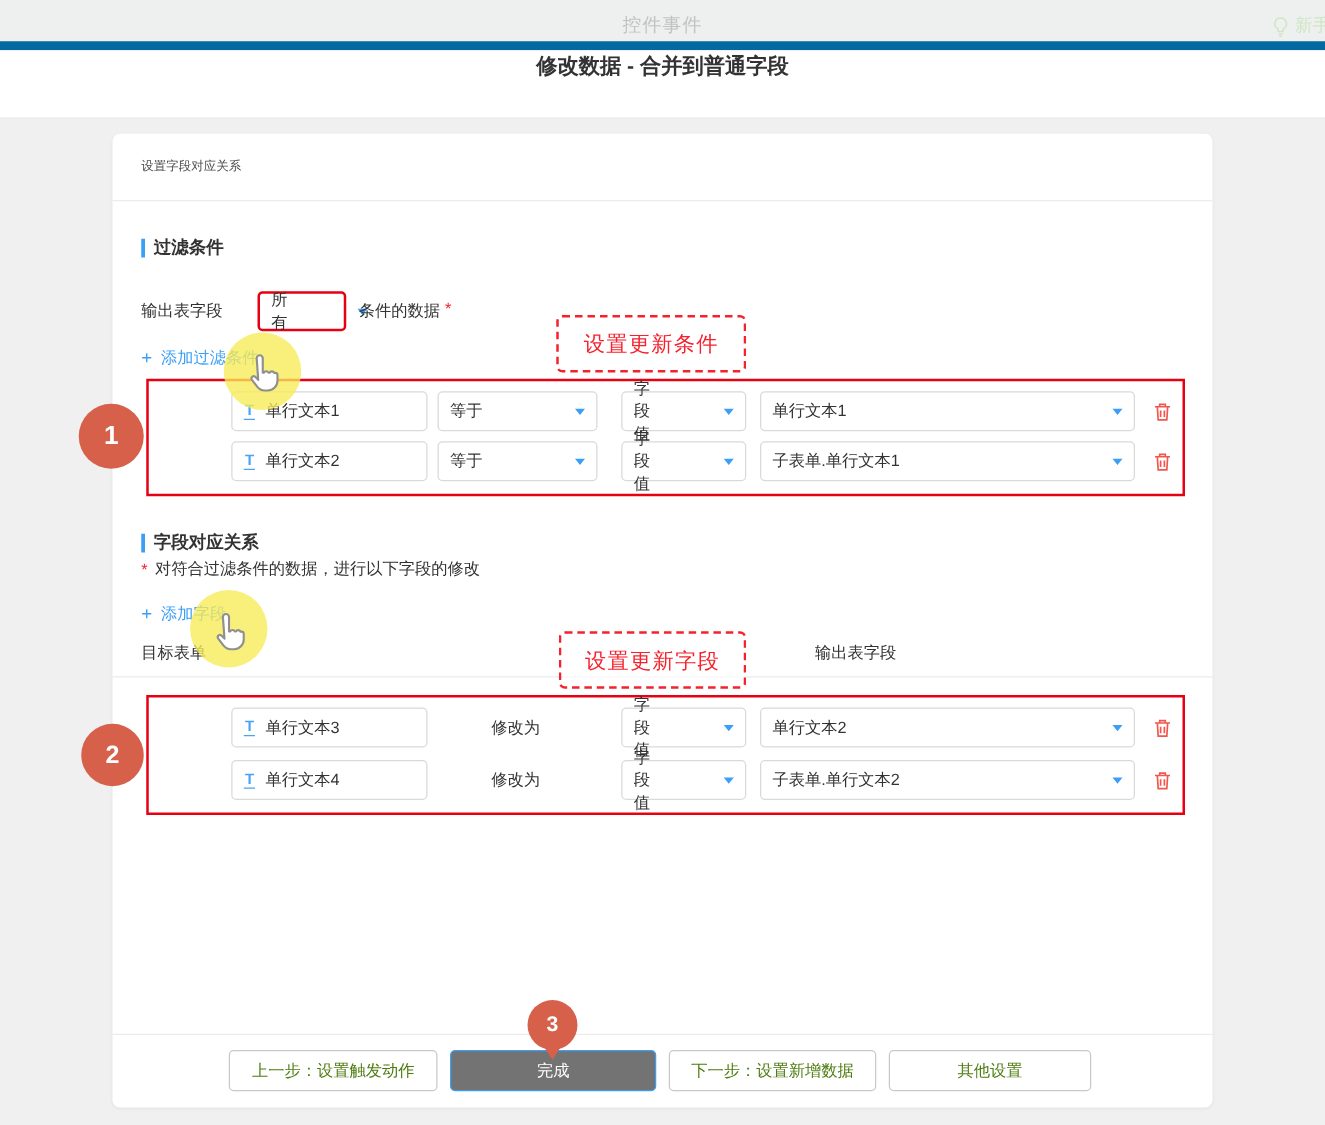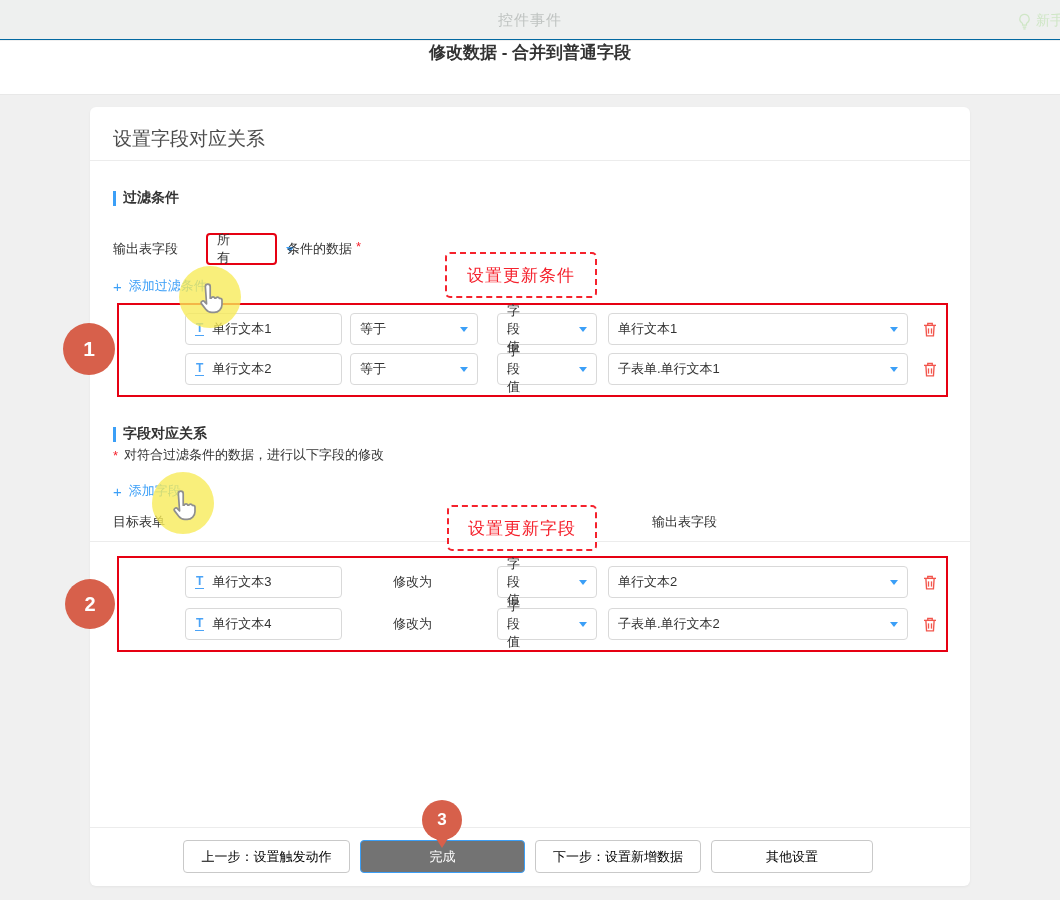--- a/index.html
+++ b/index.html
@@ -4,21 +4,21 @@
 <style>
   * { margin:0; padding:0; box-sizing:border-box; }
   html,body { width:1060px; height:900px; overflow:hidden; }
   body {
     font-family:"Liberation Sans","DejaVu Sans",sans-serif;
     background:#f0f0f0; position:relative; color:#333;
   }
   
   .topbar {
     position:absolute; left:0; top:0; width:1060px; height:40px;
-    background:#eef0ef; border-bottom:1px solid #0369a1;
+    background:#eef0ef; border-bottom:7px solid #0369a1;
   }
   .topbar-title {
     position:absolute; left:0; right:0; top:0; height:40px;
     display:flex; align-items:center; justify-content:center;
     color:#bfc3c1; font-size:15px; letter-spacing:1px;
   }
   .topbar-right {
     position:absolute; left:1016px; top:9px; width:60px; height:24px;
     display:flex; align-items:center; gap:3px; color:#cfe6c6; font-size:14px;
   }
@@ -28,21 +28,21 @@
     background:#ffffff; border-bottom:1px solid #e8e8e8;
     display:flex; align-items:flex-start; justify-content:center;
   }
   .titlebar .t { font-size:17px; font-weight:700; color:#333; }
   
   .panel {
     position:absolute; left:90px; top:107px; width:880px; height:779px;
     background:#fff; border-radius:6px; box-shadow:0 1px 3px rgba(0,0,0,.05);
   }
   .divider { position:absolute; left:0; width:880px; height:1px; background:#ececec; }
-  .panel-title { position:absolute; left:23px; top:19px; font-size:19px; color:#4c4c4c; }
+  .panel-title { position:absolute; left:23px; top:19px; font-size:10px; color:#4c4c4c; }
   .section-head { position:absolute; display:flex; align-items:center; gap:7px; }
   .section-bar { width:3px; height:15px; background:#3b9ff7; }
   .section-label { font-size:14px; font-weight:700; color:#333; }
   .row-line { position:absolute; display:flex; align-items:center; height:32px; font-size:13px; color:#333; }
   .asterisk { color:#f5222d; font-size:13px; }
   .ctrl {
     position:absolute; height:32px; background:#fff;
     border:1px solid #d9d9d9; border-radius:4px;
     display:flex; align-items:center; padding:0 9px;
     font-size:13px; color:#333;
@@ -76,21 +76,21 @@
     border-top:11px solid #d7604b;
   }
   .yellow-spot {
     position:absolute; width:62px; height:62px; border-radius:50%;
     background:rgba(247,235,86,.78); z-index:6;
   }
   .cursor-icon { position:absolute; z-index:7; }
   .col-head { position:absolute; font-size:13px; color:#333; }
   .btn {
     position:absolute; top:733px; height:33px; border:1px solid #c9c9c9; background:#fff;
-    border-radius:4px; font-size:13px; color:#000000;
+    border-radius:4px; font-size:13px; color:#4d7c0f;
     display:flex; align-items:center; justify-content:center; cursor:pointer; z-index:2;
   }
   .btn-primary { background:#737373; border-color:#3b9ff7; color:#fff; }
   .trash { position:absolute; width:18px; height:19px; cursor:pointer; z-index:2; }
 </style>
 </head>
 <body>
 
 <div class="topbar">
   <div class="topbar-title">控件事件</div>

